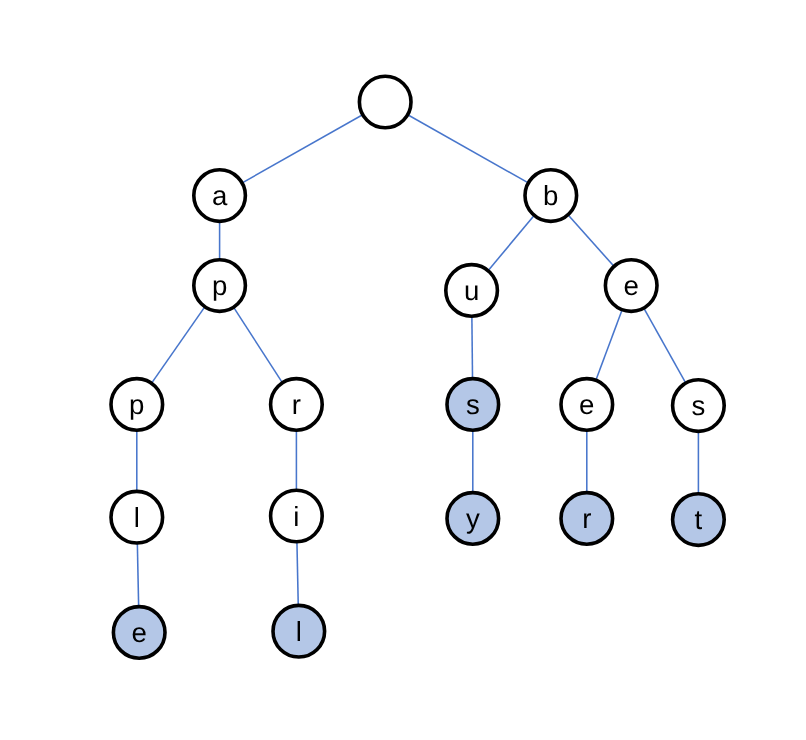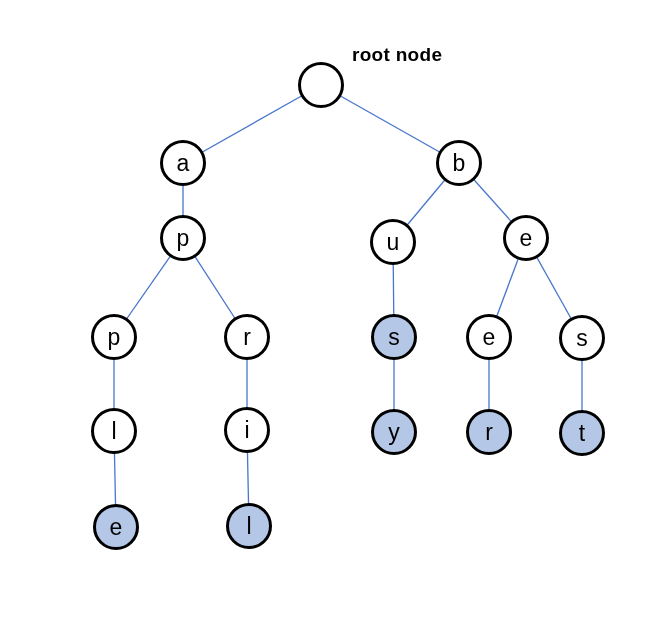--- a/index.html
+++ b/index.html
@@ -122,14 +122,13 @@
       <div class="node hl" style="left: 371px; top: 409px;">
         <span>y</span>
       </div>
       <div class="node hl" style="left: 466px; top: 409px;">
         <span>r</span>
       </div>
       <div class="node hl" style="left: 559px; top: 410px;">
         <span>t</span>
       </div>
     </div>
-  <div class="root-label">root node</div>
 </div>
 
 </body></html>

